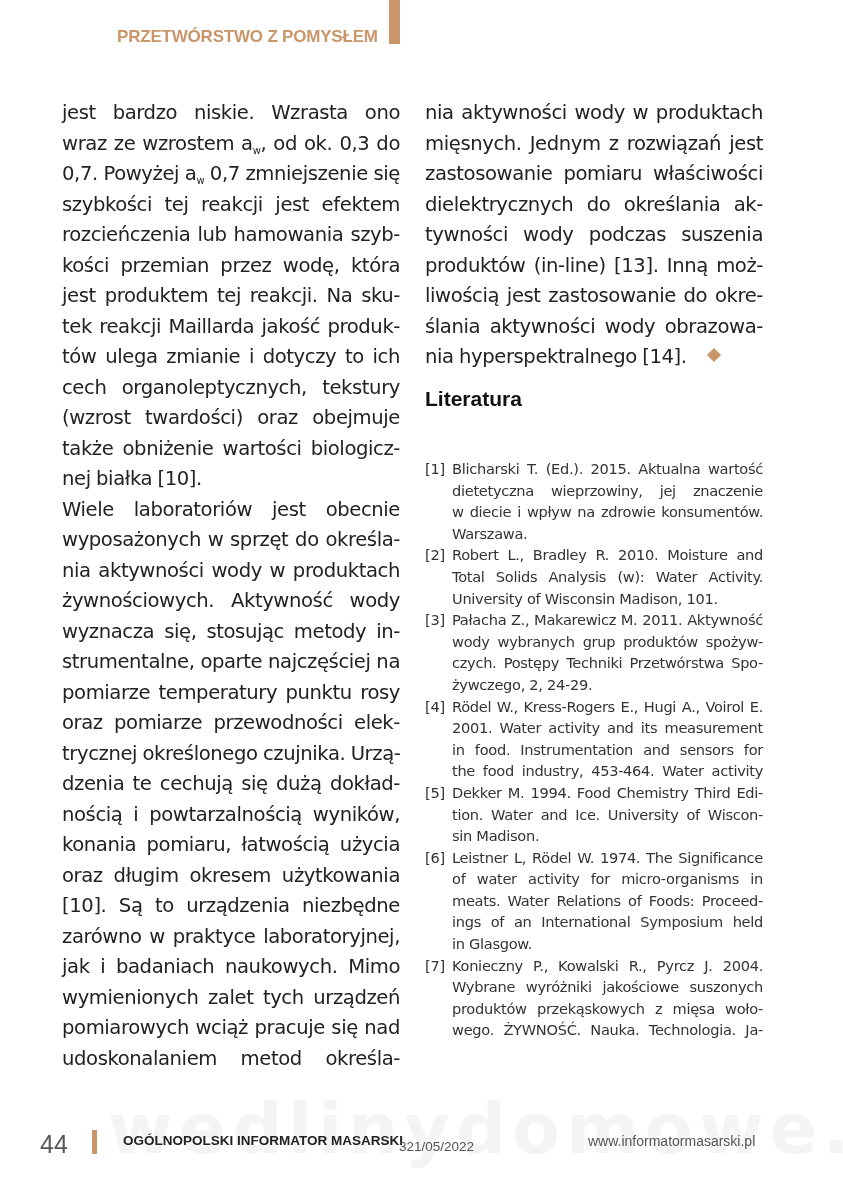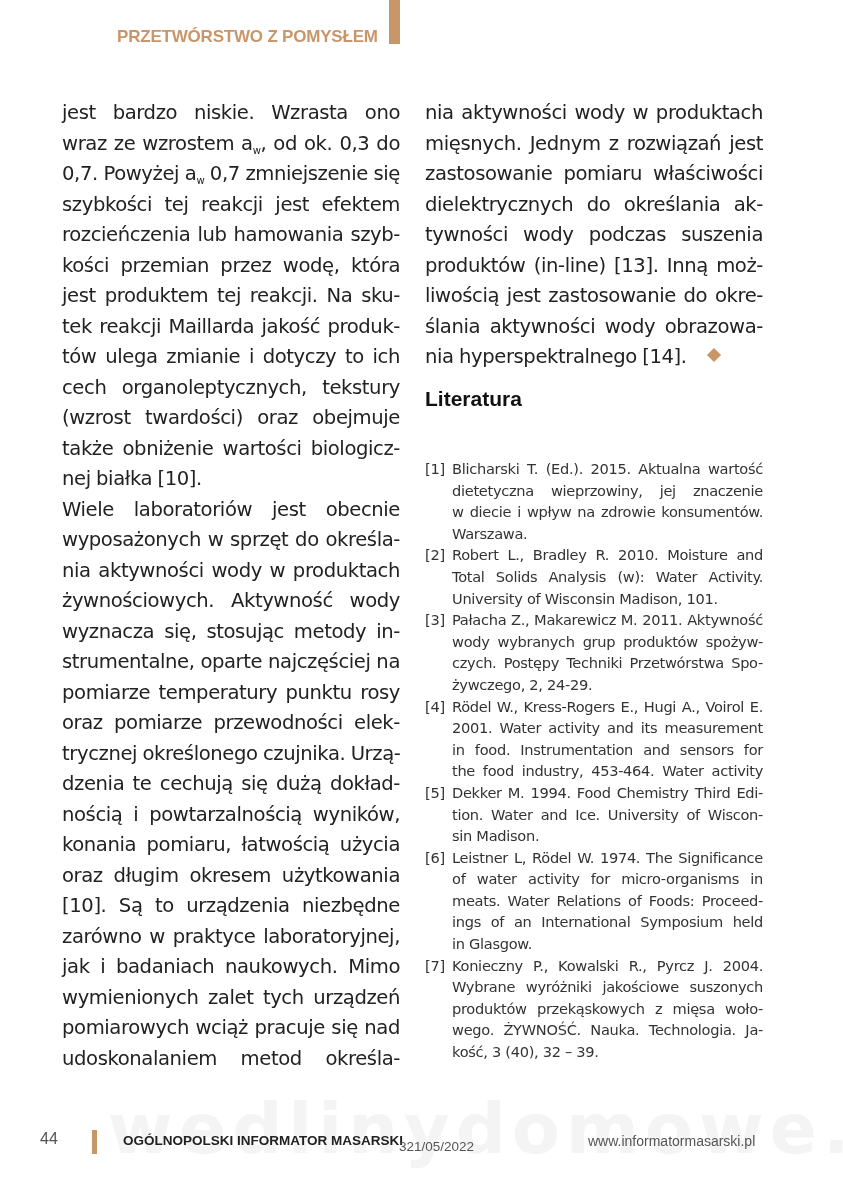--- a/index.html
+++ b/index.html
@@ -20,21 +20,21 @@
          font-size: 21px; color: #111111; }
   .refs { position: absolute; left: 425px; top: 458px; width: 338px; }
   .ref { display: flex; font-size: 14.6px; line-height: 21.6px; letter-spacing: -0.3px; color: #333333; }
   .ref-num { width: 27px; flex: none; }
   .ref-text { flex: 1; }
   .ref-text .line { display: block; text-align: justify; text-align-last: justify; white-space: nowrap; }
   .ref-text .line.last { text-align-last: left; }
   .watermark { position: absolute; left: 108px; top: 1088px; font-family: "DejaVu Sans", sans-serif; font-weight: bold;
          font-size: 70px; letter-spacing: 6px; color: rgba(235,235,235,0.55); white-space: nowrap; }
   .footer { position: absolute; top: 1130px; left: 40px; height: 24px; }
-  .page-num { position: absolute; left: 0; top: 0; font-family: "Liberation Sans", sans-serif; font-size: 16px; color: #555555; }
+  .page-num { position: absolute; left: 0; top: 0; font-family: "Liberation Sans", sans-serif; font-size: 25px; color: #555555; }
   .footer-bar { position: absolute; left: 52px; top: 0; width: 5px; height: 24px; background: #c9966a; }
   .mag-name { position: absolute; left: 83px; top: 3px; font-family: "Liberation Sans", sans-serif; font-weight: bold; font-size: 13.5px;
          color: #222222; white-space: nowrap; }
   .issue { position: absolute; left: 359px; top: 3px; font-family: "Liberation Sans", sans-serif; font-size: 13.5px; color: #555555; white-space: nowrap; margin-top: 6px; }
   .website { position: absolute; left: 548px; top: 3px; font-family: "Liberation Sans", sans-serif; font-size: 14px; color: #555555; white-space: nowrap; }
 </style>
 </head>
 <body>
 
 <div class="header-title">PRZETWÓRSTWO Z POMYSŁEM</div>
@@ -146,21 +146,20 @@
         <span class="line last">in Glasgow.</span>
       </span>
     </div>
     <div class="ref">
       <span class="ref-num">[7]</span>
       <span class="ref-text">
         <span class="line">Konieczny P., Kowalski R., Pyrcz J. 2004.</span>
         <span class="line">Wybrane wyróżniki jakościowe suszonych</span>
         <span class="line">produktów przekąskowych z mięsa woło-</span>
         <span class="line">wego. ŻYWNOŚĆ. Nauka. Technologia. Ja-</span>
-        <span class="line last">kość, 3 (40), 32 – 39.</span>
       </span>
     </div>
   </div>
 
 <div class="watermark">wedlinydomowe.pl</div>
 
 <div class="footer">
   <span class="page-num">44</span>
   <span class="footer-bar"></span>
   <span class="mag-name">OGÓLNOPOLSKI INFORMATOR MASARSKI</span>

